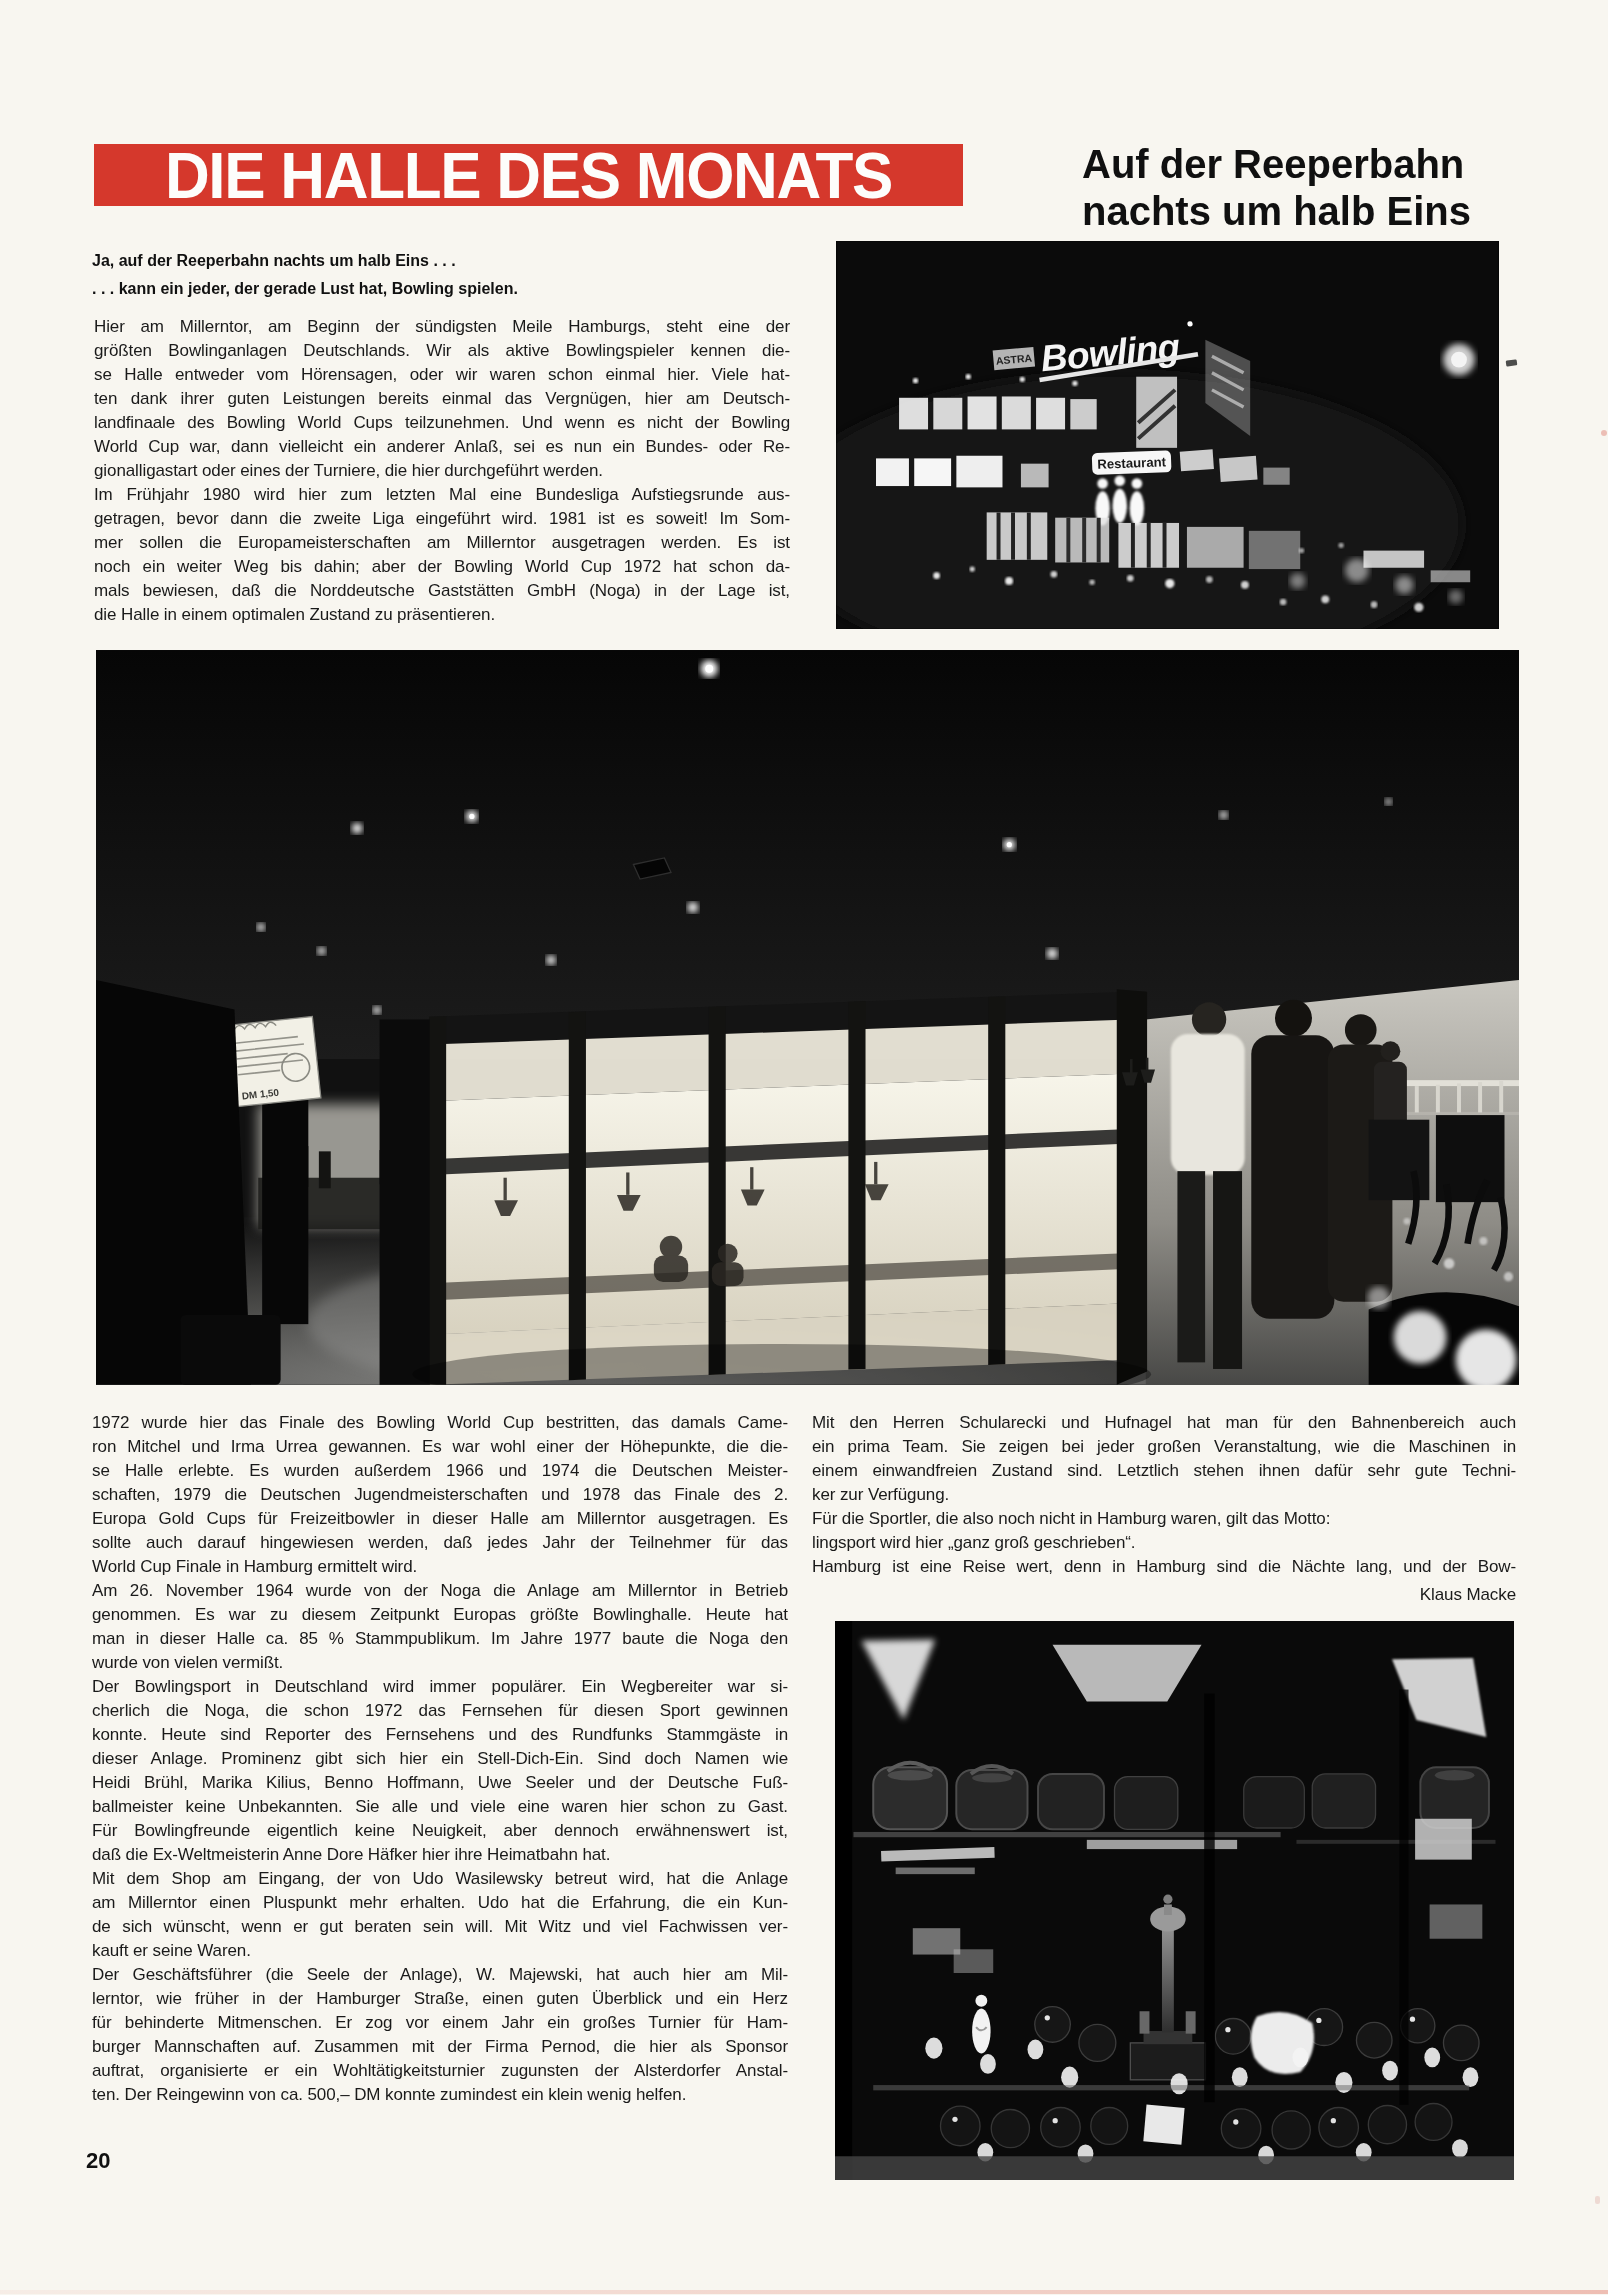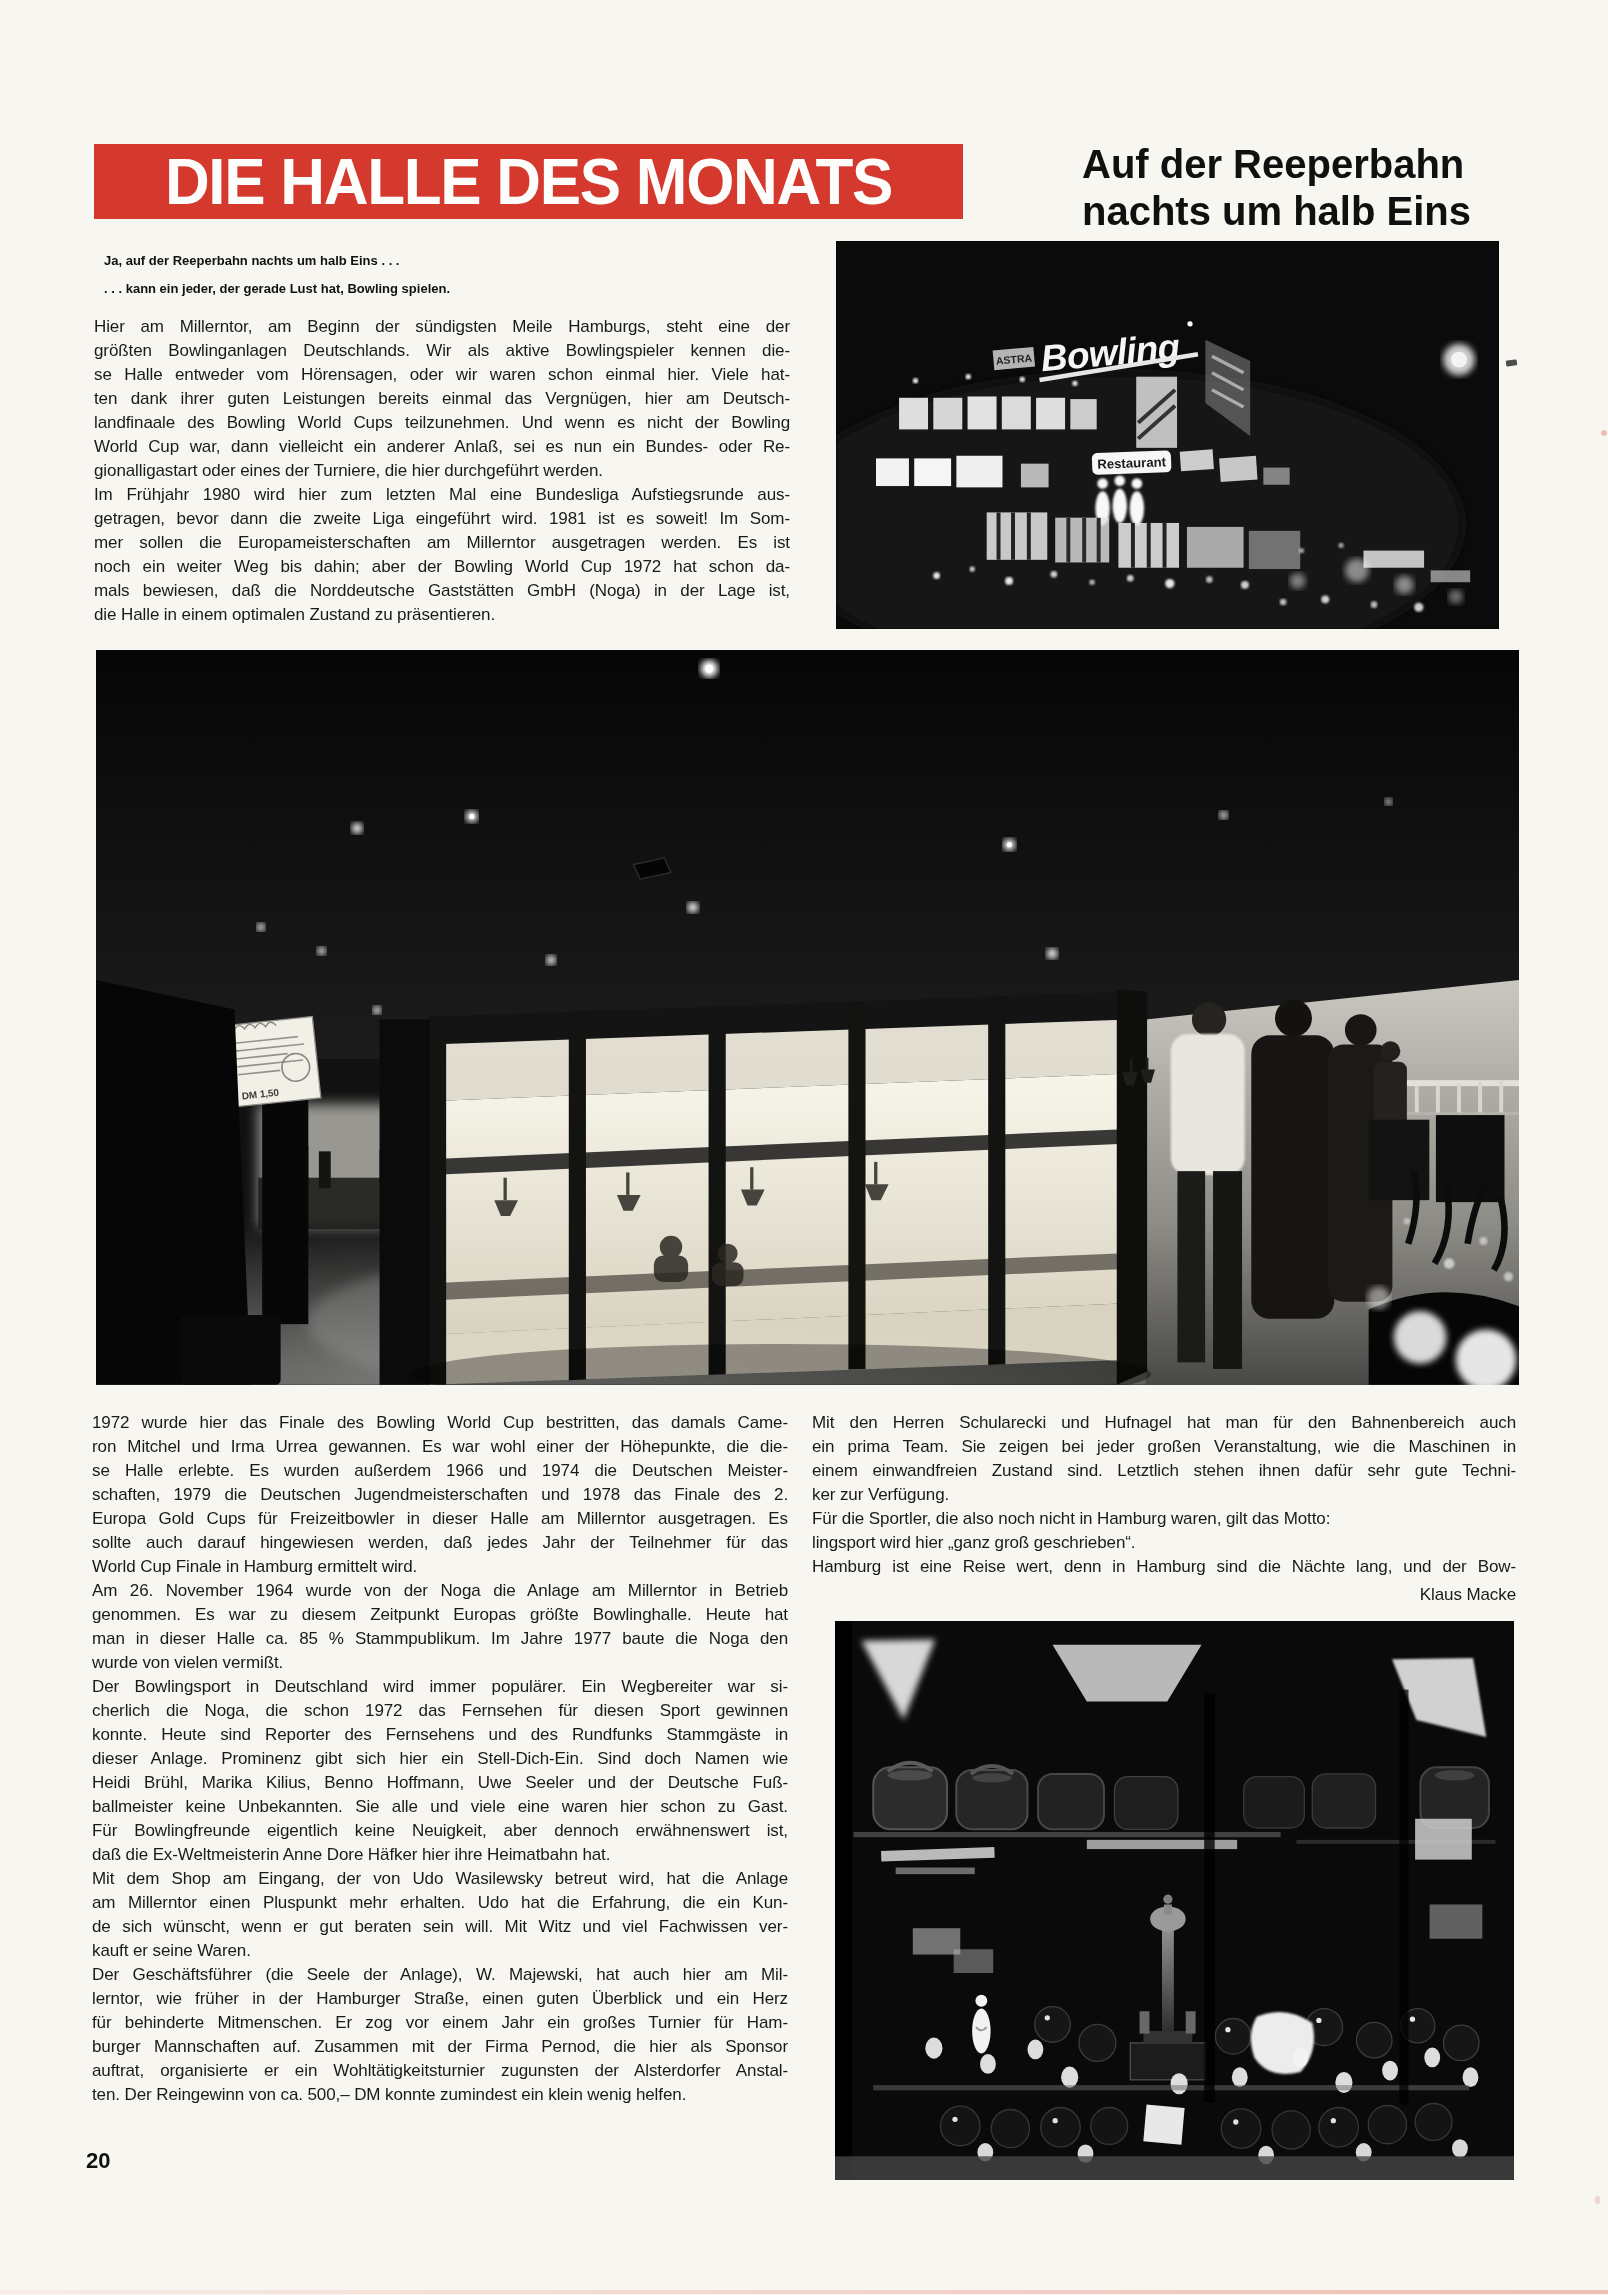--- a/index.html
+++ b/index.html
@@ -1,27 +1,27 @@
 <!DOCTYPE html>
 <html style="font-size:10.6px"><head>
 <meta charset="utf-8">
 <style>
   html,body{margin:0;padding:0;background:#e9e7e2;}
   .page{position:relative;width:1608px;height:2295px;background:#f8f6f0;overflow:hidden;
         font-family:"Liberation Sans",sans-serif;color:#151515;}
   
-  .banner{position:absolute;left:94px;top:144px;width:869px;height:75px;background:#d5382c;
+  .banner{position:absolute;left:94px;top:144px;width:869px;height:62px;background:#d5382c;
           display:flex;align-items:center;justify-content:center;}
   .banner span{font-size:62px;font-weight:bold;color:#fdfdfb;letter-spacing:-1.3px;white-space:nowrap;
                transform:scaleY(1.04);}
   
   .headline{position:absolute;left:1042px;top:141px;font-size:40px;font-weight:bold;line-height:47px;
             letter-spacing:0px;color:#101010;margin-left:40px;}
   
-  .standfirst{position:absolute;left:104px;top:247px;font-size:13px;font-weight:bold;line-height:28px;color:#111;}
+  .standfirst{position:absolute;left:92px;top:247px;font-size:16px;font-weight:bold;line-height:28px;color:#111;}
   
   .col{position:absolute;}
   .ln{font-size:17px;letter-spacing:-0.1px;line-height:24px;height:24px;overflow:hidden;
       text-align:justify;text-align-last:justify;white-space:normal;color:#1a1a1a;}
   .lead .ln{line-height:24px;height:24px;}
   .ln.end{text-align-last:left;}
   .byline{font-size:17px;letter-spacing:-0.1px;line-height:24px;text-align:right;margin-top:4px;color:#1a1a1a;}
   .pagenum{position:absolute;left:86px;top:2148px;font-size:22px;font-weight:600;color:#111;}
   
   .photo{position:absolute;background:#0b0b0b;overflow:hidden;}

